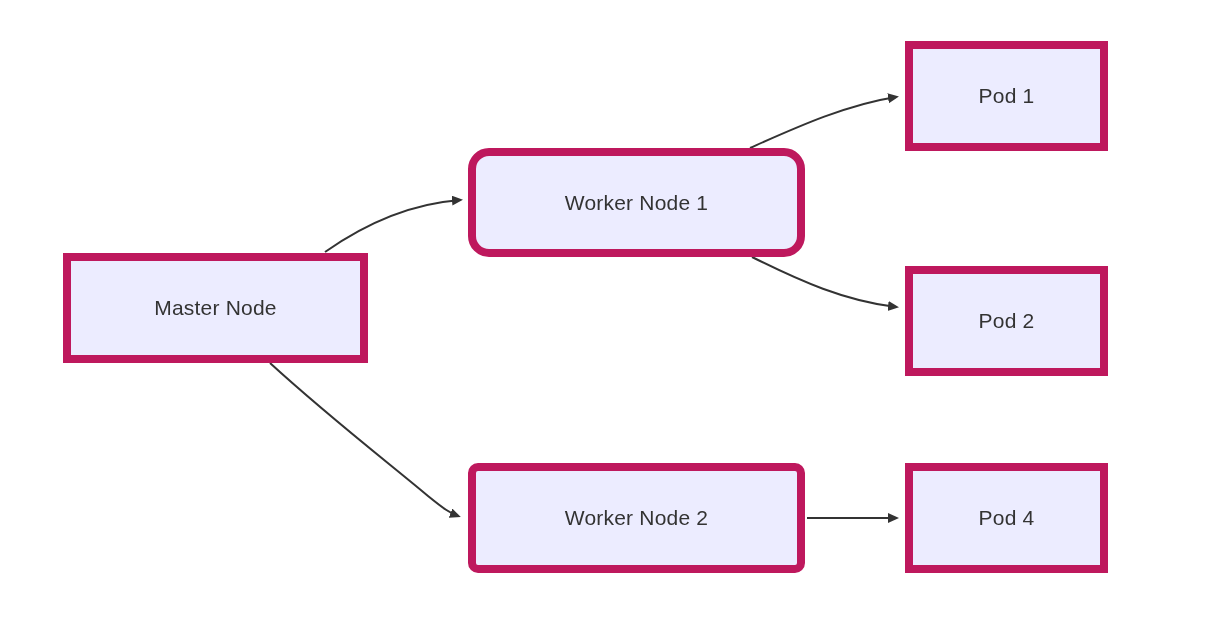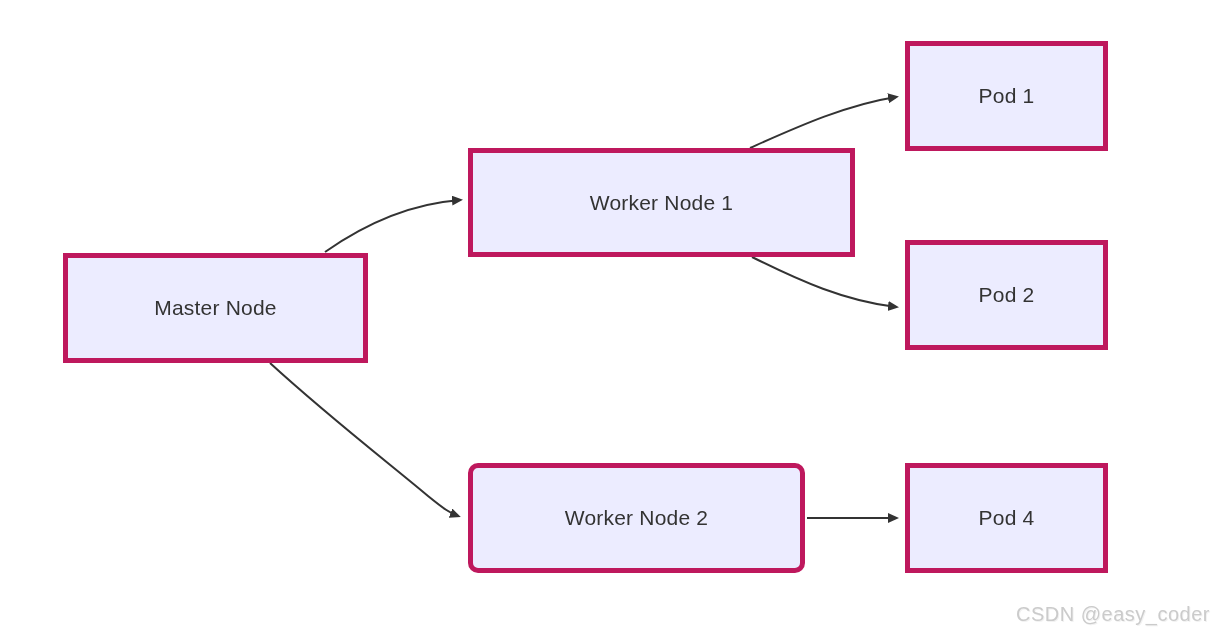--- a/index.html
+++ b/index.html
@@ -24,34 +24,34 @@
   }
   .edge-layer path.edge {
     fill: none;
     stroke: #333333;
     stroke-width: 2;
   }
   .node {
     position: absolute;
     box-sizing: border-box;
     background: #ECECFF;
-    border: 5px solid #be185d;
+    border: 8px solid #be185d;
     color: #333333;
     display: flex;
     align-items: center;
     justify-content: center;
     font-size: 21px;
     letter-spacing: 0.2px;
   }
   
   .node-master  { left: 63px;  top: 253px; width: 305px; height: 110px; }
-  .node-worker1 { left: 468px; top: 148px; width: 387px; height: 109px; }
+  .node-worker1 { left: 468px; top: 148px; width: 337px; height: 109px; border-radius: 21px; }
   .node-worker2 { left: 468px; top: 463px; width: 337px; height: 110px; border-radius: 10px; }
   .node-pod1    { left: 905px; top: 41px;  width: 203px; height: 110px; }
-  .node-pod2    { left: 905px; top: 240px; width: 203px; height: 110px; }
+  .node-pod2    { left: 905px; top: 266px; width: 203px; height: 110px; }
   .node-pod3    { left: 905px; top: 463px; width: 203px; height: 110px; }
   .watermark {
     position: absolute;
     right: 8px;
     bottom: 8px;
     font-size: 20px;
     color: #CBCBCB;
     text-shadow: 1px 1px 0 #f2f2f2;
     letter-spacing: 0.5px;
   }
@@ -91,15 +91,14 @@
   </div>
 
   <div class="node node-pod2">
     <span>Pod 2</span>
   </div>
 
   <div class="node node-pod3">
     <span>Pod 4</span>
   </div>
 
-  <div class="watermark">CSDN @easy_coder</div>
 
 </div>
 
 </body></html>

